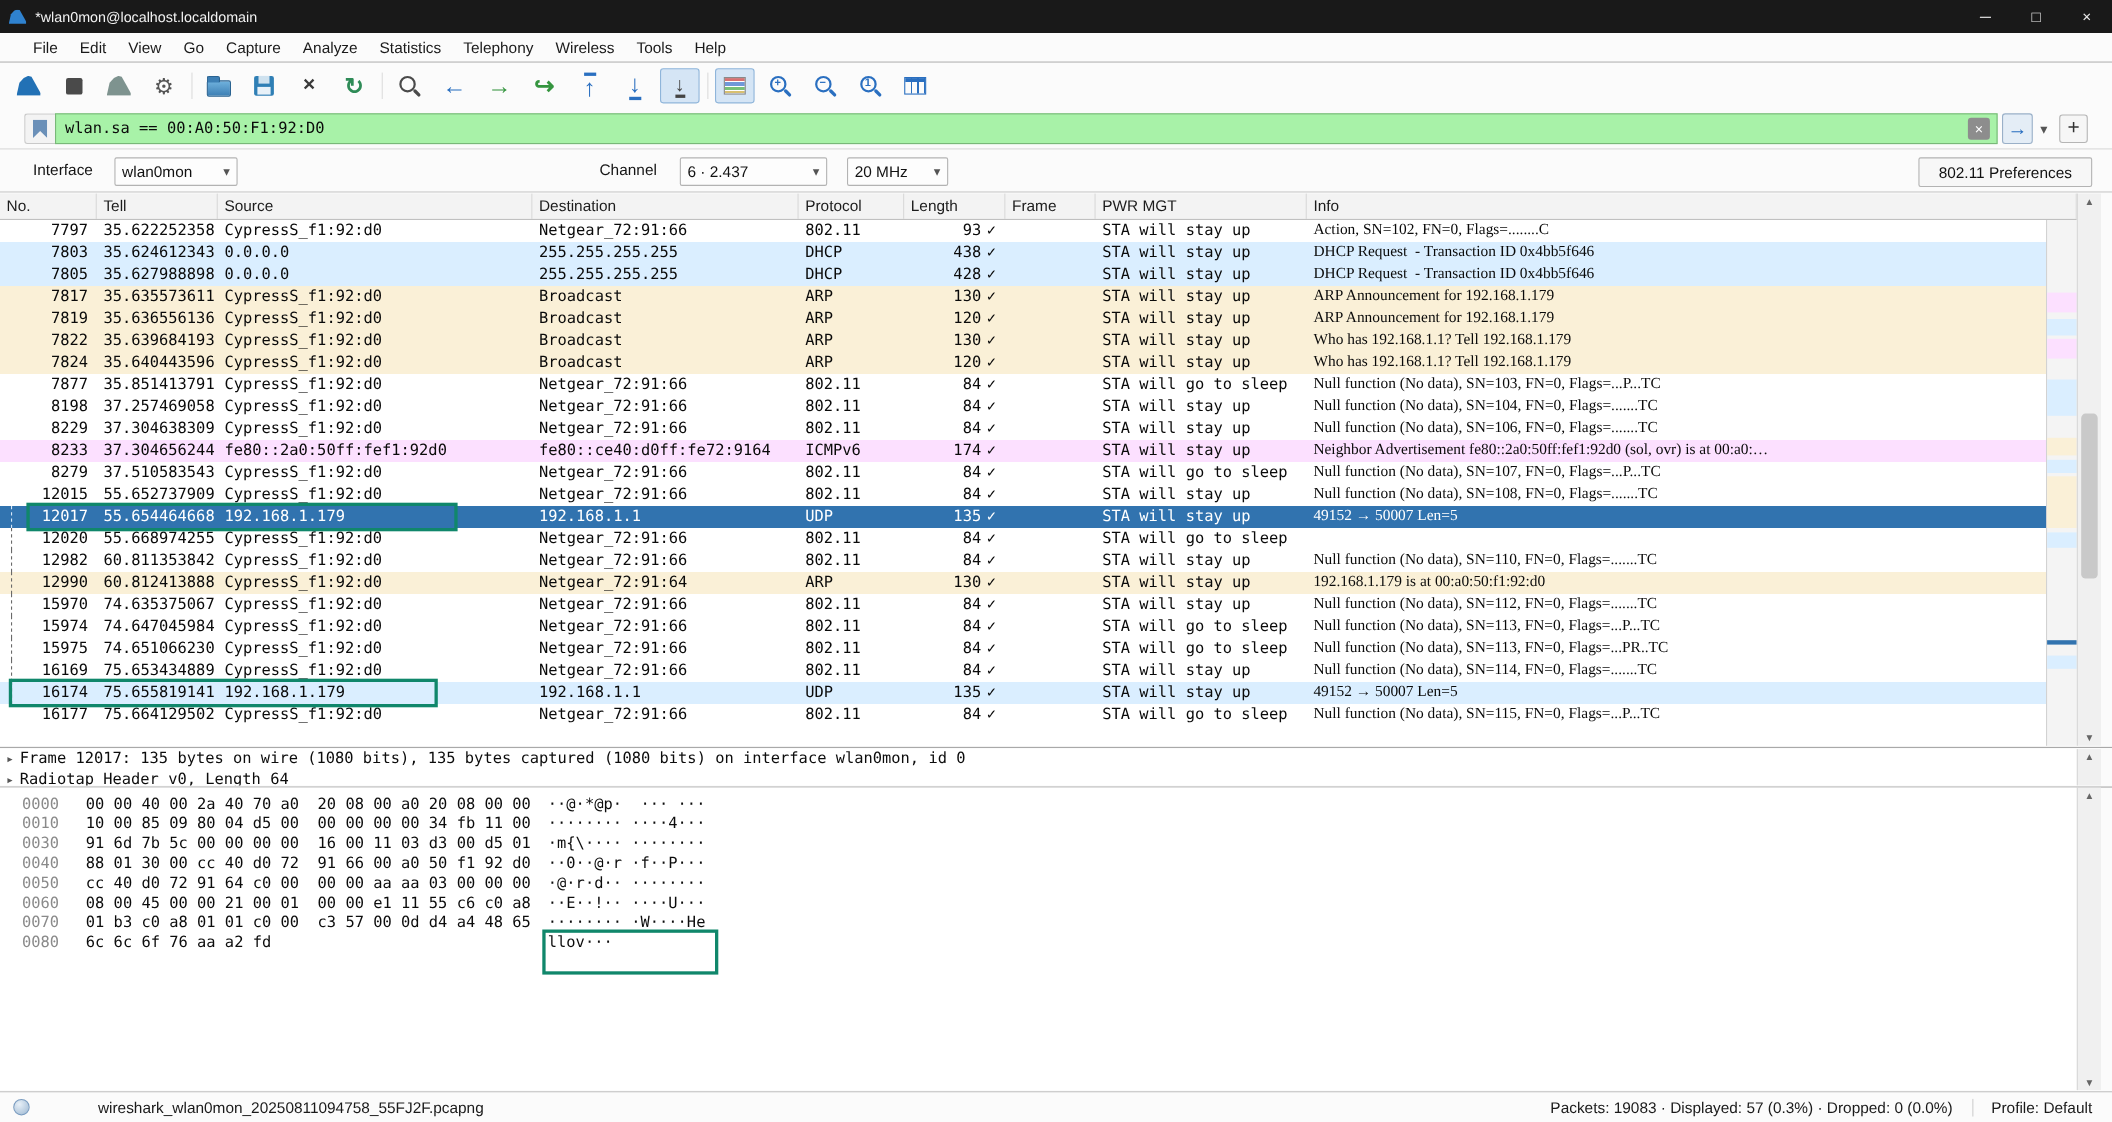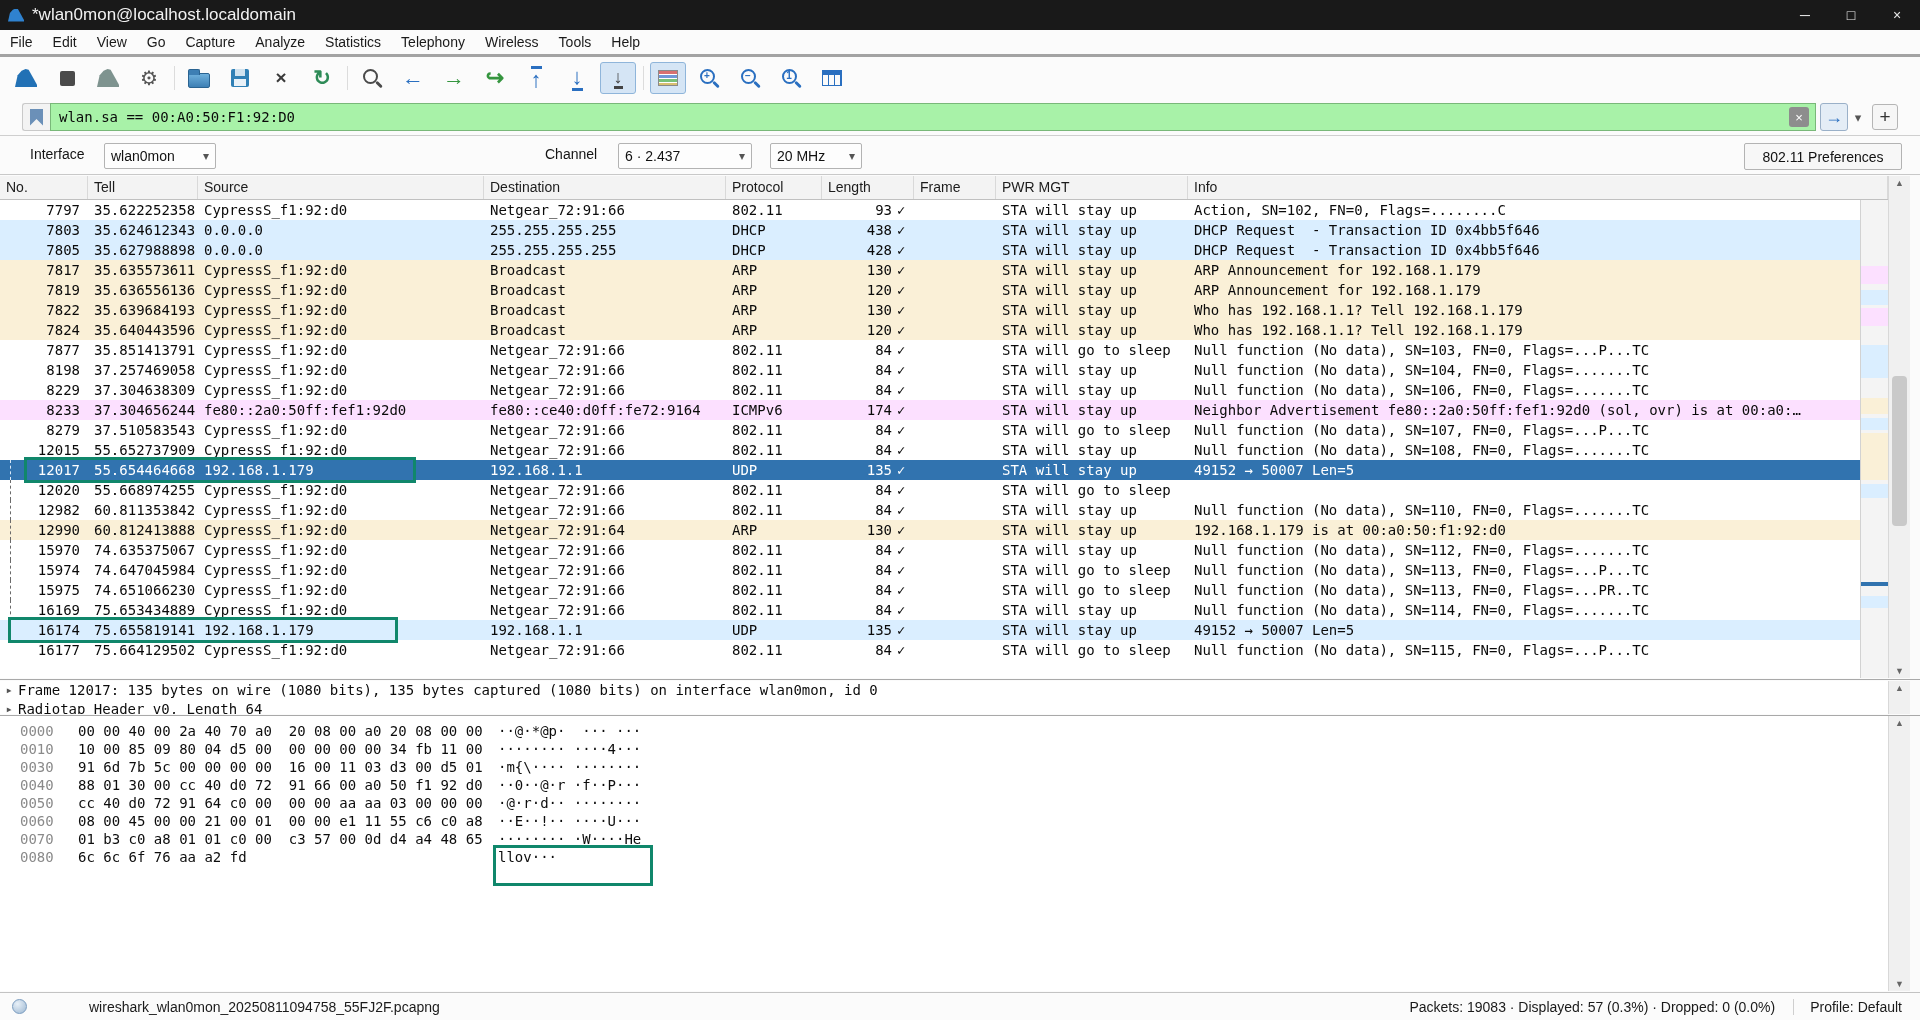--- a/index.html
+++ b/index.html
@@ -5,29 +5,29 @@
   * { margin:0; padding:0; box-sizing:border-box; }
   html,body { width:1920px; height:1020px; overflow:hidden; background:#fbfbfb;
               font-family:"Liberation Sans", sans-serif; color:#111; }
 
   
   #titlebar { position:absolute; left:0; top:0; width:1920px; height:30px;
               background:#191919; color:#f2f2f2; display:flex; align-items:center; }
   .win-icon { margin:0 8px 0 8px; display:flex; align-items:center; }
   .fin-small { width:16px; height:13px; background:#2f82cf;
                clip-path:polygon(0% 100%,12% 35%,30% 10%,48% 0%,62% 4%,100% 88%,100% 100%); }
-  #title-text { font-size:17px; }
+  #title-text { font-size:13px; }
   .win-controls { margin-left:auto; display:flex; height:100%; }
   .wc { width:46px; height:100%; display:flex; align-items:center; justify-content:center;
         font-size:14px; color:#e8e8e8; cursor:default; }
 
   
   #menubar { position:absolute; left:0; top:30px; width:1920px; height:27px;
-             background:#fbfbfb; display:flex; align-items:stretch; padding-left:0;
-             border-bottom:3px solid #a3a3a3; }
+             background:#fbfbfb; display:flex; align-items:stretch; padding-left:20px;
+             border-bottom:1px solid #a3a3a3; }
   .menu-item { padding:0 10px; font-size:14px; display:flex; align-items:center; color:#1a1a1a; }
 
   
   #toolbar { position:absolute; left:0; top:57px; width:1920px; height:42px;
              background:#fbfbfb; display:flex; align-items:center; padding-left:8px; }
   .tb-btn { width:36px; height:32px; display:flex; align-items:center; justify-content:center;
             margin-right:5px; border:1px solid transparent; border-radius:3px; position:relative; }
   .tb-btn.pressed { background:#d5e5f5; border:1px solid #8fb5da; }
   .tb-sep { width:1px; height:24px; background:#dcdcdc; margin:0 6px 0 2px; }
   .gly { display:flex; align-items:center; justify-content:center; }
@@ -104,21 +104,21 @@
   .hc-proto{width:96px;} .hc-len{width:92px;} .hc-frame{width:82px;} .hc-pwr{width:192px;} .hc-info{flex:1;}
 
   #plist-rows { position:absolute; left:0; top:200px; width:1860px; height:478px; background:#fff;
            overflow:hidden; font-family:"DejaVu Sans Mono", monospace; font-size:14px; color:#0a0a0a; }
   .prow { display:flex; height:20px; line-height:20px; position:relative; white-space:nowrap; }
   .pcell { overflow:hidden; white-space:pre; }
   .c-no{width:88px; text-align:right; padding-right:8px;} .c-time{width:110px; padding-left:6px;}
   .c-src{width:286px; padding-left:6px;} .c-dst{width:242px; padding-left:6px;}
   .c-proto{width:96px; padding-left:6px;} .c-len{width:70px; text-align:right;}
   .c-chk{width:22px; padding-left:5px;} .c-frame{width:82px;}
-  .c-pwr{width:192px; padding-left:6px;} .c-info{flex:1; padding-left:6px;}
+  .c-pwr{width:192px; padding-left:6px;} .c-info{flex:1; padding-left:6px;font-family:Liberation Serif, serif;}
   .bg-plain{background:#ffffff;} .bg-udp{background:var(--row-udp,#daeeff);}
   .bg-arp{background:var(--row-arp,#faf0d7);} .bg-icmpv6{background:var(--row-icmpv6,#fce0ff);}
   .prow.sel{background:var(--selected-row,#3173af); color:#ffffff;}
   .prow.gut::before{content:""; position:absolute; left:10px; top:0; bottom:0;
            border-left:1px dashed #6a6a6a;}
   .prow.sel.gut::before{border-color:#d8e8f8;}
 
   
   #minimap { position:absolute; left:1860px; top:200px; width:28px; height:478px; background:#f4f4f4;
            border-left:1px solid #d2d2d2; }

